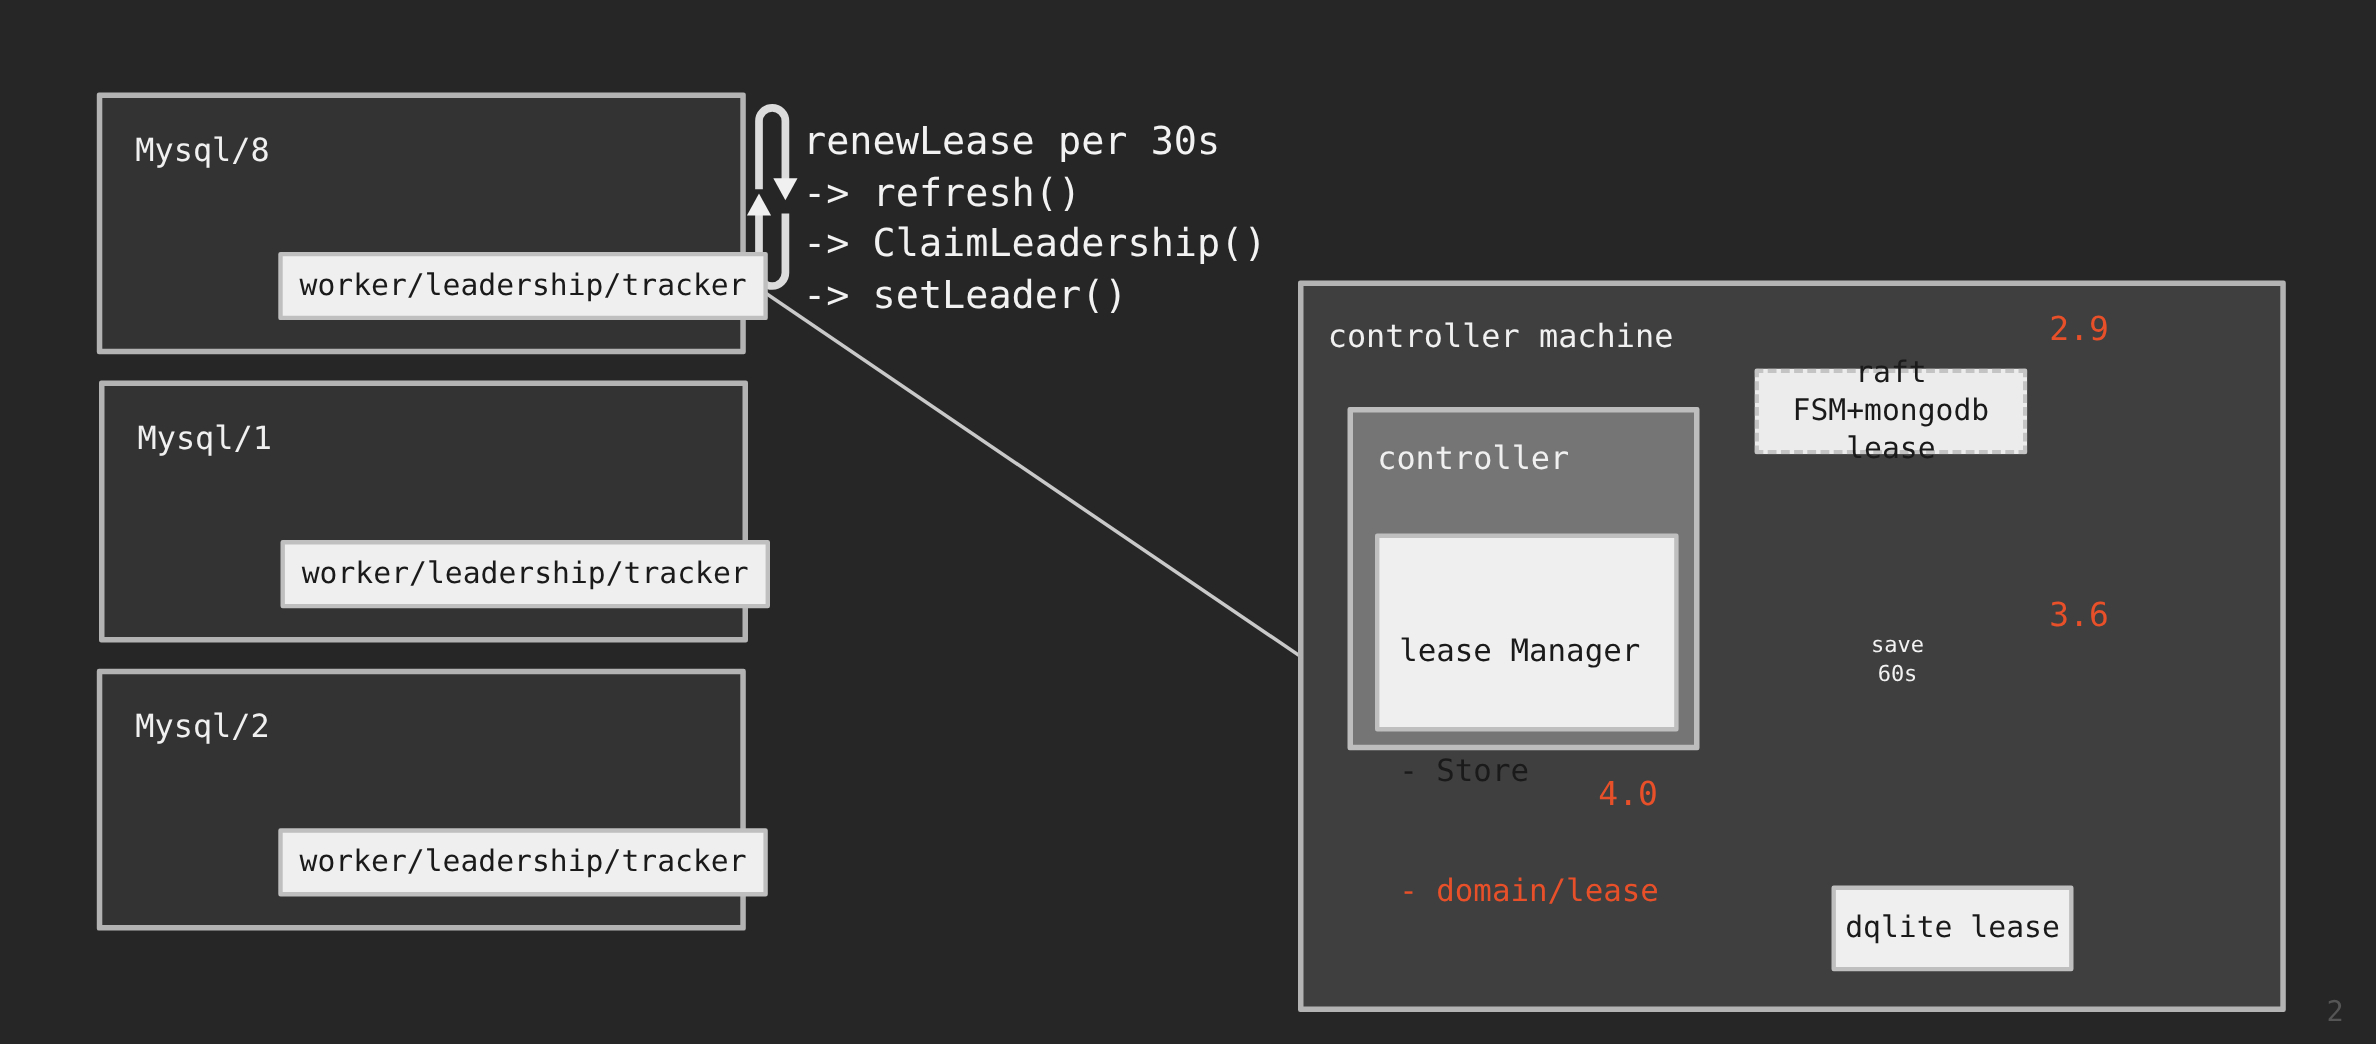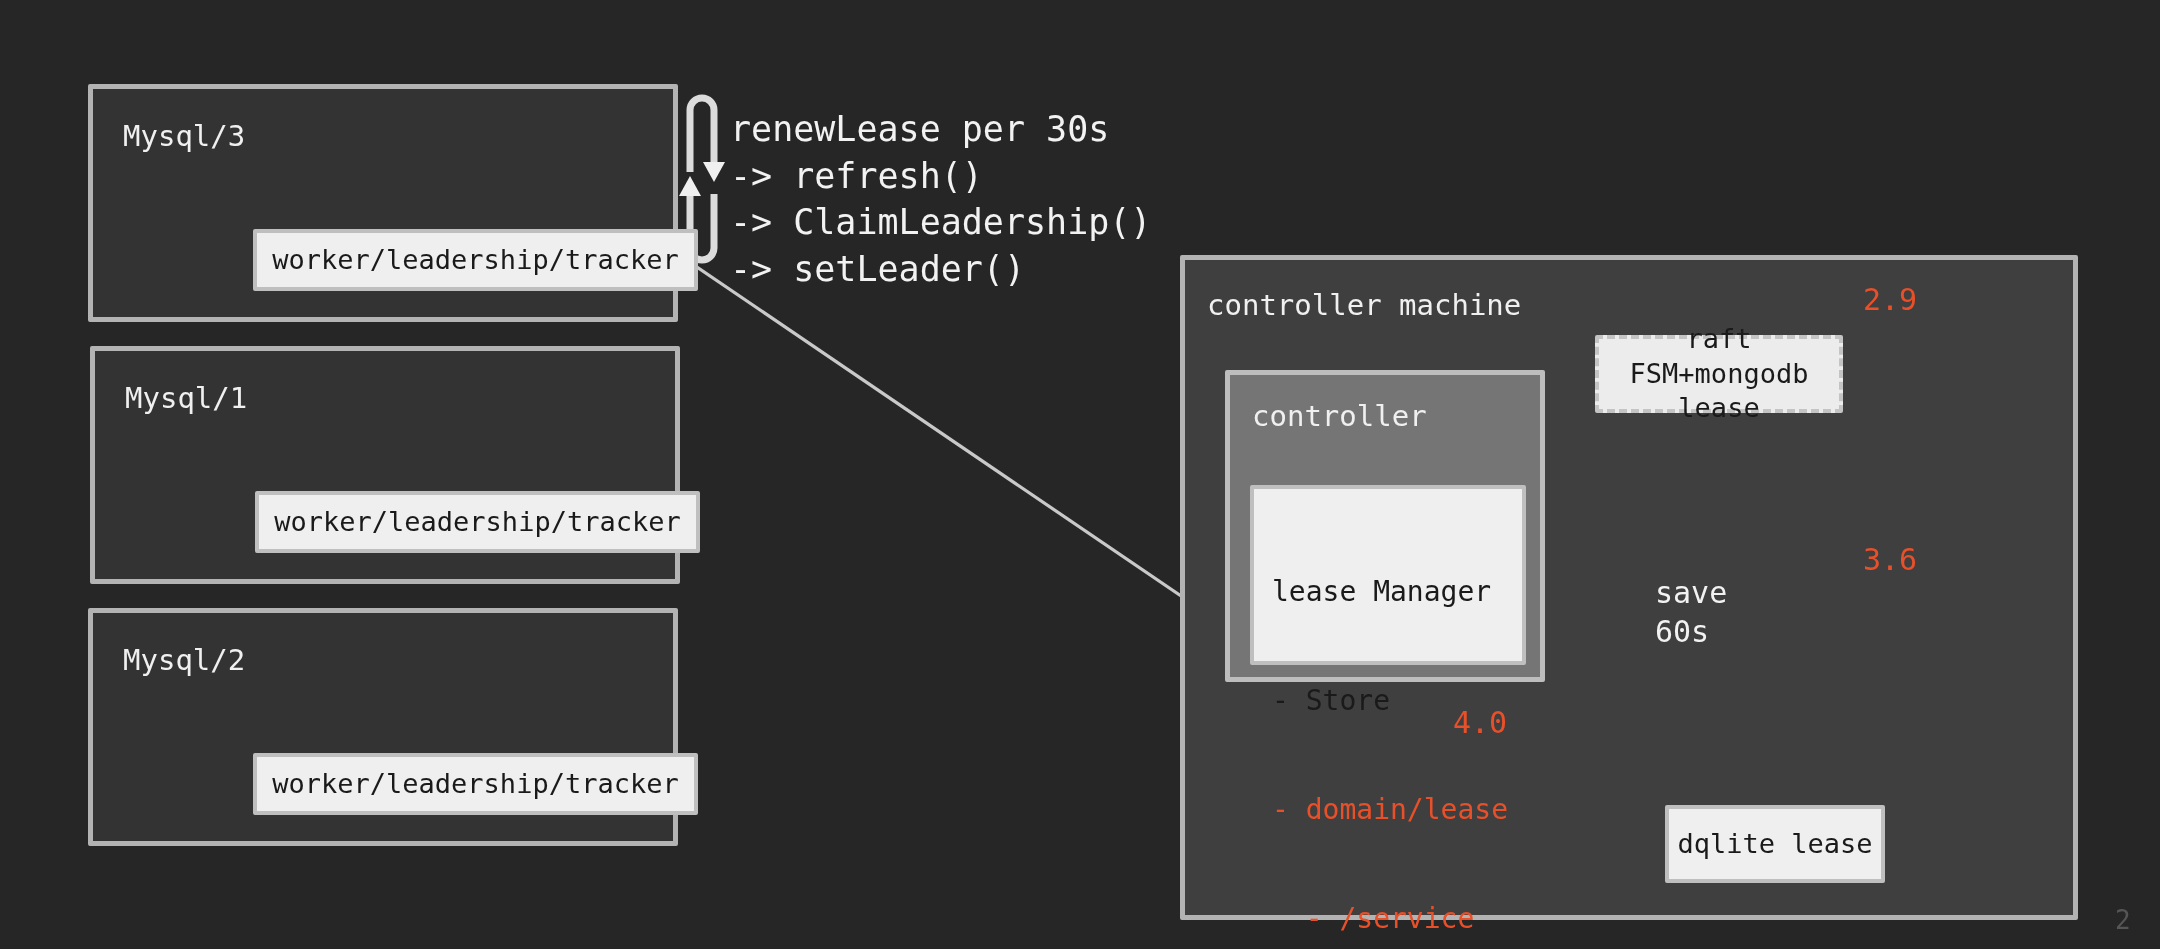--- a/index.html
+++ b/index.html
@@ -78,23 +78,23 @@
   .note {
     position: absolute;
     color: #f2f2f2;
     font-size: 35px;
     line-height: 1.33;
     white-space: pre;
   }
   .note-center {
     position: absolute;
     color: #f2f2f2;
-    font-size: 30px;
+    font-size: 20px;
     line-height: 1.3;
-    text-align: left;
+    text-align: center;
     white-space: pre;
   }
   .tag-orange {
     position: absolute;
     color: #e8502a;
     font-size: 30px;
     white-space: nowrap;
   }
   .page-num {
     position: absolute;
@@ -147,21 +147,21 @@
 
       <path d="M690,172 L690,110 A12,12 0 0 1 714,110 L714,164" fill="none" stroke="#dcdcdc" stroke-width="7" stroke-linecap="butt"></path>
       <path d="M703,162 L725,162 L714,182 z" fill="#f0f0f0"></path>
 
       <path d="M690,188 L690,248 A12,12 0 0 0 714,248 L714,194" fill="none" stroke="#dcdcdc" stroke-width="7" stroke-linecap="butt"></path>
       <path d="M679,196 L701,196 L690,176 z" fill="#f0f0f0"></path>
     </g>
   </svg>
 
   <div class="unit-box" style="left:88px; top:84px; width:590px; height:238px;">
-    <div class="unit-title" style="left:30px; top:30px;">Mysql/3</div>
+    <div class="unit-title" style="left:30px; top:30px;">Mysql/8</div>
     <div class="light-box" style="left:160px; top:140px; width:445px; height:62px;">worker/leadership/tracker</div>
   </div>
 
   <div class="unit-box" style="left:90px; top:346px; width:590px; height:238px;">
     <div class="unit-title" style="left:30px; top:30px;">Mysql/1</div>
     <div class="light-box" style="left:160px; top:140px; width:445px; height:62px;">worker/leadership/tracker</div>
   </div>
 
   <div class="unit-box" style="left:88px; top:608px; width:590px; height:238px;padding-left:29px;">
     <div class="unit-title" style="left:30px; top:30px;">Mysql/2</div>
@@ -177,21 +177,20 @@
     <div class="unit-title" style="left:22px; top:28px;">controller machine</div>
 
     <div class="inner-gray-box" style="left:40px; top:110px; width:320px; height:312px;">
       <div class="unit-title" style="left:22px; top:24px; font-size:29px;">controller</div>
 
       <div class="light-box" style="left:20px; top:110px; width:276px; height:180px; display:block;">
         <div class="lm-block" style="left:18px; top:12px;">
           <span class="lm-dark">lease Manager</span>
           <span class="lm-dark">- Store</span>
           <span class="lm-orange">- domain/lease</span>
-          <span class="lm-orange">  - /service</span>
           
         </div>
       </div>
     </div>
 
     <div class="tag-orange" style="left:268px; top:445px;">4.0</div>
 
     <div class="note-center" style="left:470px; top:313px; width:140px;">save
 60s</div>
 

